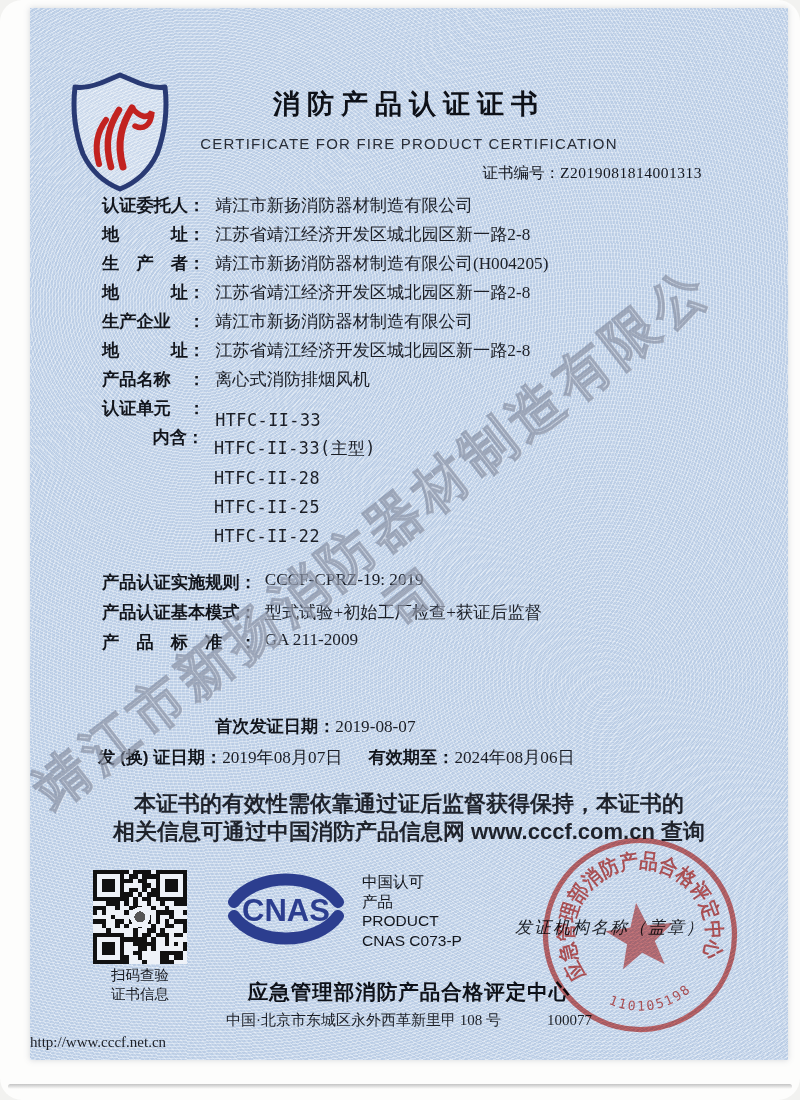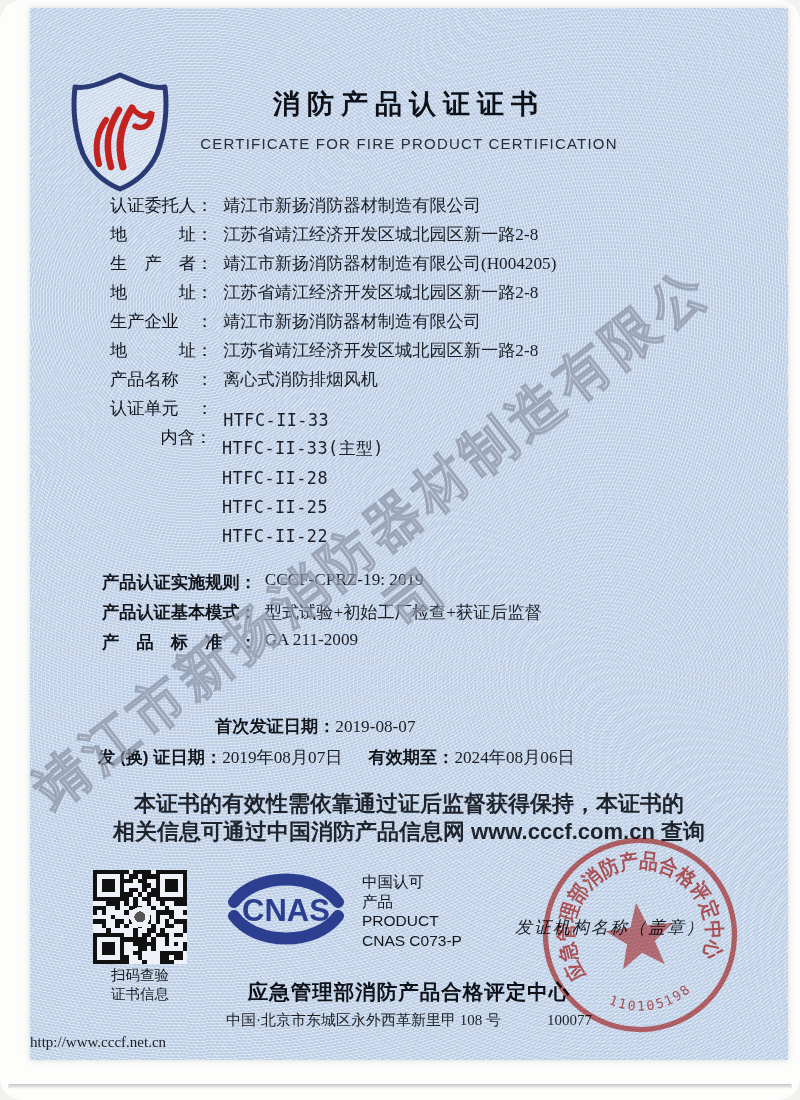--- a/index.html
+++ b/index.html
@@ -20,21 +20,21 @@
   .logo{position:absolute;left:25px;top:60px;width:130px;height:126px;}
   .title{position:absolute;left:0;top:78px;width:100%;text-align:center;
          font-size:27px;font-weight:700;letter-spacing:7px;color:#0e1118;}
   .subtitle{position:absolute;left:0;top:127px;width:100%;text-align:center;
          font-size:15px;font-weight:500;letter-spacing:1.2px;color:#272c36;}
   .certno{position:absolute;top:155px;right:86px;font-size:15.5px;color:#14171f;}
   .certno .num{letter-spacing:.5px;}
 
   .fields{position:absolute;left:72px;top:182px;width:620px;z-index:3;}
   .frow{height:29px;display:flex;align-items:center;font-size:17.2px;}
-  .flabel{display:inline-block;min-width:102px;font-weight:400;color:#12151c;white-space:pre;margin-left:8px;}
+  .flabel{display:inline-block;min-width:102px;font-weight:700;color:#12151c;white-space:pre;}
   .flabel.r{text-align:right;}
   .fvalue{margin-left:10px;color:#1b1e26;font-family:"Liberation Serif","DejaVu Serif",serif;}
   .fvalue.mono{font-family:"DejaVu Sans Mono","Liberation Mono",monospace;font-size:16.8px;letter-spacing:.5px;margin-top:24px;}
 
   .specs{position:absolute;left:72px;top:562px;width:640px;z-index:3;}
   .srow{height:30px;display:flex;align-items:flex-start;font-size:17.2px;}
   .slabel{font-weight:700;color:#12151c;white-space:pre;}
   .svalue{margin-left:8px;color:#1b1e26;font-family:"Liberation Serif","DejaVu Serif",serif;}
 
   .paragraph{position:absolute;left:72px;top:652px;width:622px;z-index:3;
@@ -93,20 +93,23 @@
           <path d="M44,96 C39,78 42,64 51,52" stroke-width="6"></path>
           <path d="M56,99 C49,74 54,58 64,42" stroke-width="6.5"></path>
           <path d="M68,99 C61,74 67,56 77,40" stroke-width="7"></path>
           <path d="M77,40 C84,48 92,52 97,44 C96,58 88,62 80,58" stroke-width="5.5"></path>
         </g>
       </svg>
     </div>
 
     <div class="title">消防产品认证证书</div>
     <div class="subtitle">CERTIFICATE FOR FIRE PRODUCT CERTIFICATION</div>
+    <div class="certno serif">
+      <span>证书编号：</span><span class="num">Z2019081814001313</span>
+    </div>
 
     <div class="fields">
       <div class="frow">
           <span class="flabel">认证委托人：</span>
           <span class="fvalue">靖江市新扬消防器材制造有限公司</span>
         </div>
       <div class="frow">
           <span class="flabel">地　　　址：</span>
           <span class="fvalue">江苏省靖江经济开发区城北园区新一路2-8</span>
         </div>

